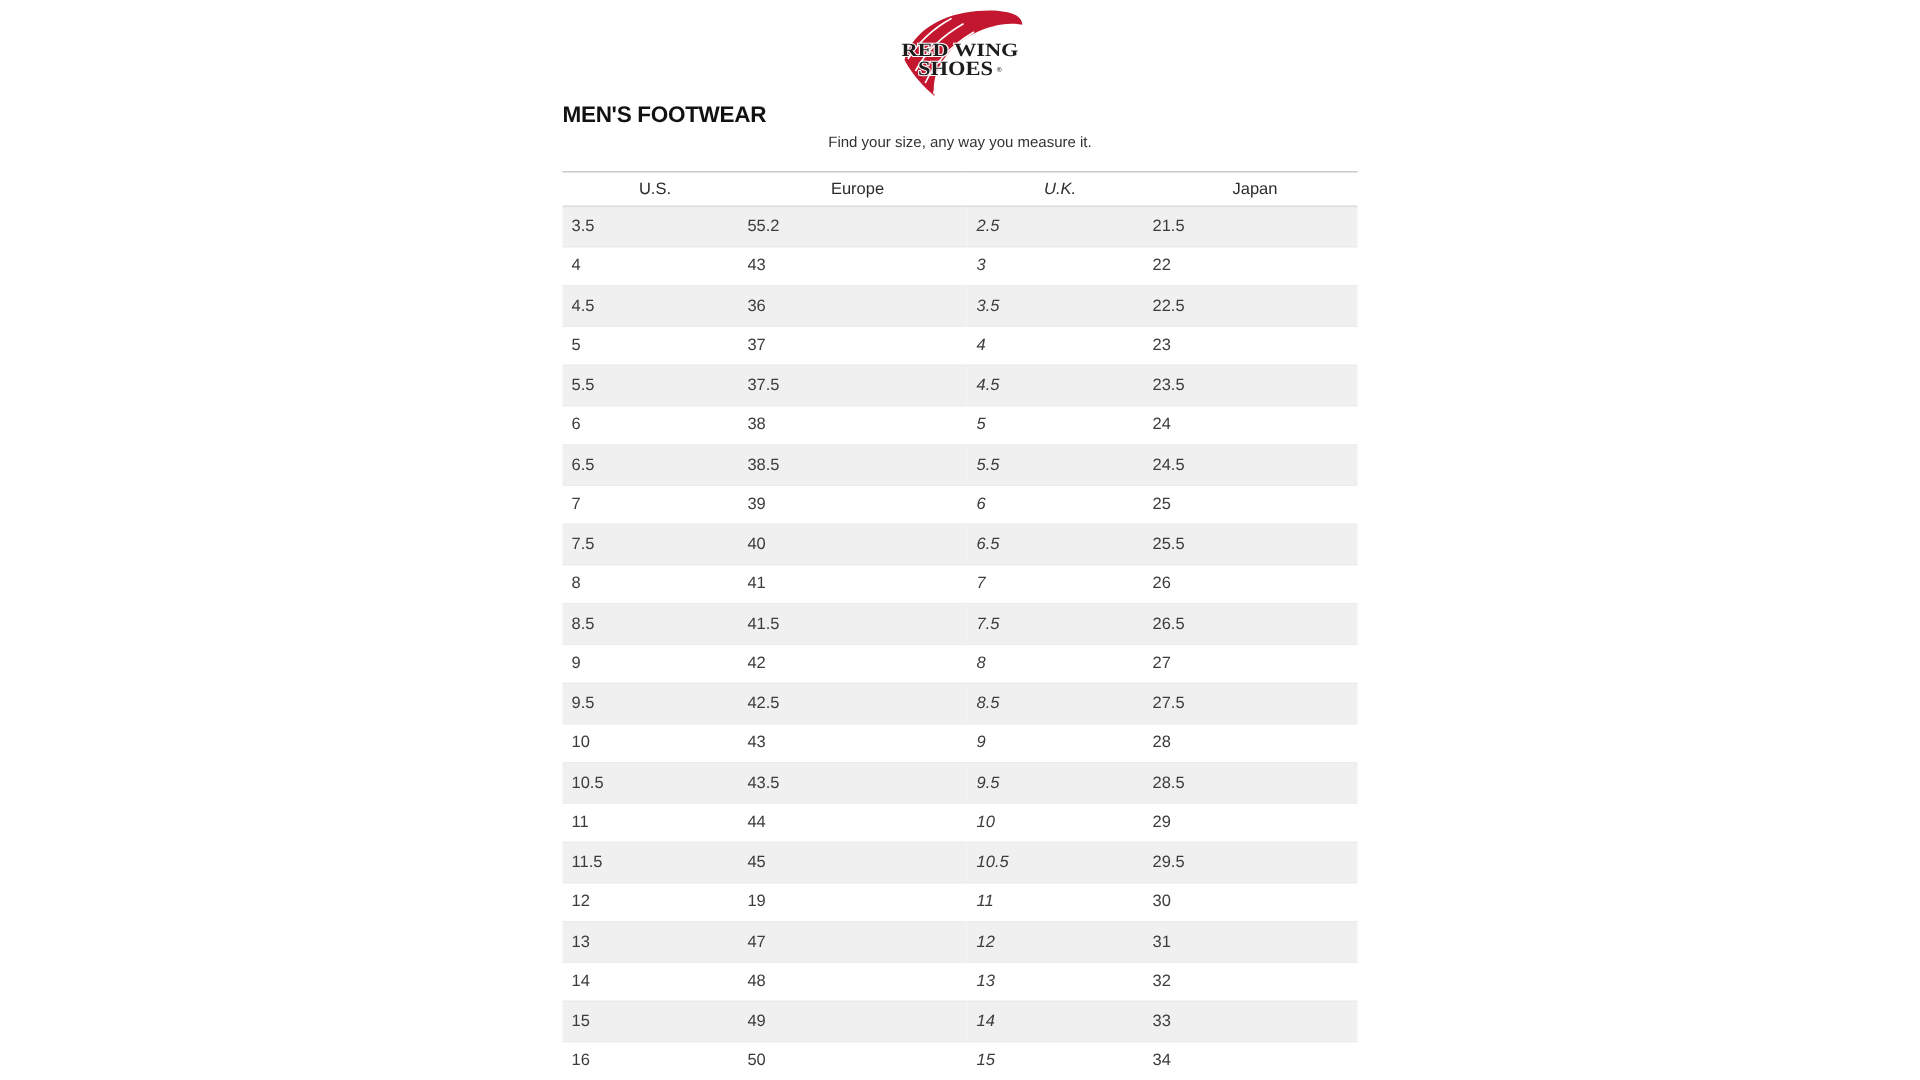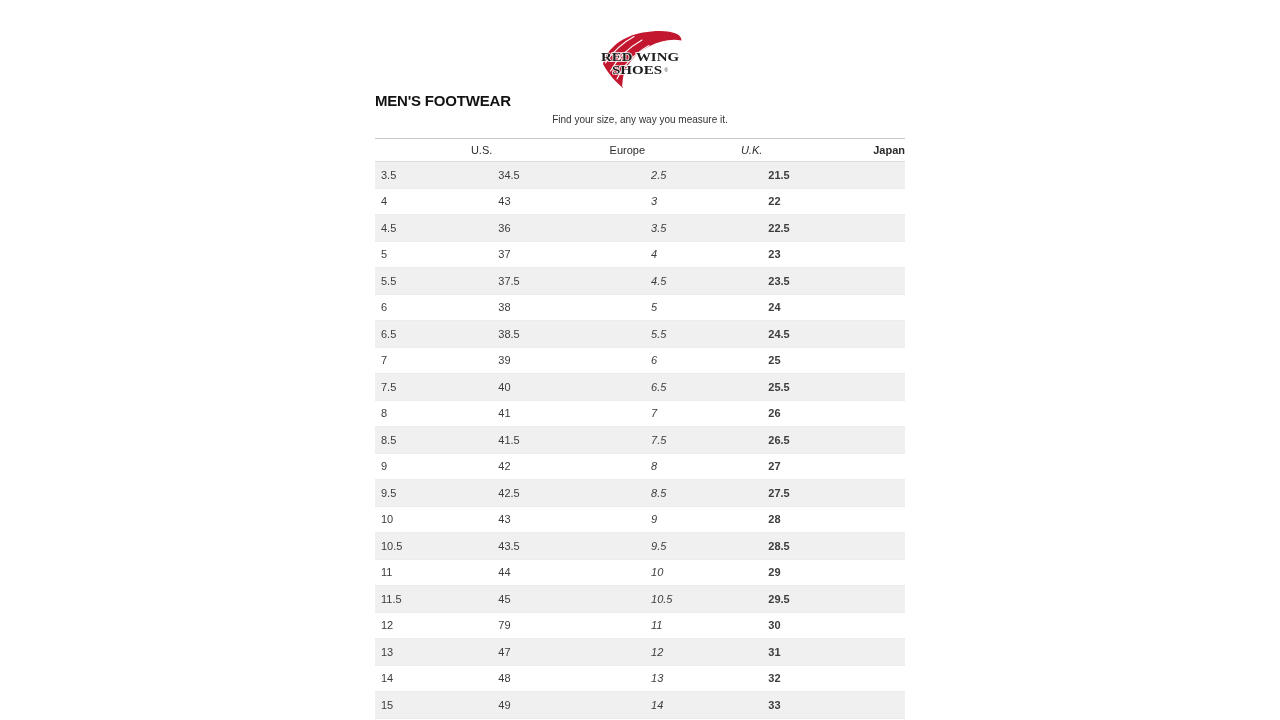--- a/index.html
+++ b/index.html
@@ -5,21 +5,21 @@
   html, body { margin: 0; padding: 0; }
   body {
     width: 1280px; height: 720px;
     background: #ffffff;
     overflow: hidden;
     font-family: "Liberation Sans", sans-serif;
   }
   .page { width: 530px; margin: 0 auto; }
 
   
-  .logo-row { padding-top: 28px; height: 62px; text-align: center; }
+  .logo-row { padding-top: 4px; height: 62px; text-align: center; }
   .logo { display: inline-block; cursor: pointer; }
   .wing { fill: var(--wing-red, #c3172f); }
   .feather { fill: none; stroke: #ffffff; stroke-width: 1.1; stroke-linecap: round; }
   .logo-text {
     font-family: "Liberation Serif", serif;
     font-weight: bold;
     fill: var(--logo-text, #1c1c1c);
     stroke: #ffffff; stroke-width: 1.3; paint-order: stroke;
   }
   .lt1 { font-size: 12.5px; }
@@ -39,36 +39,36 @@
     text-align: center;
   }
 
   
   .size-table {
     width: 100%; border-collapse: collapse;
     margin-top: 13px; font-size: 11px;
     table-layout: fixed;
   }
   .size-table th {
-    font-weight: normal; text-align: right;
+    font-weight: normal; text-align: center;
     color: var(--header-text, #2b2b2b);
     height: 22px; padding: 0 0 0 6px;
     border-top: 1px solid var(--table-top-border, #c9c9c9);
     border-bottom: 1px solid var(--header-border, #dcdcdc);
   }
   .size-table td {
     height: 25.5px; padding: 0 0 0 6px;
     color: var(--cell-text, #3c3c3c);
   }
   .size-table tbody tr { border-bottom: 1px solid var(--row-border, #ececec); }
   .size-table tbody tr:nth-child(odd) { background: var(--row-stripe, #f0f0f0); }
   .size-table th:nth-child(1), .size-table td:nth-child(1) { width: 22%; }
   .size-table th:nth-child(2), .size-table td:nth-child(2) { width: 29%; }
   .size-table th:nth-child(3), .size-table td:nth-child(3) { width: 22%; font-style: italic; }
-  .size-table th:nth-child(4), .size-table td:nth-child(4) { width: 27%; font-weight: bold; }
+  .size-table th:nth-child(4), .size-table td:nth-child(4) { width: 27%; }
 </style>
 </head>
 <body>
 
 <div class="page">
 
   <header class="logo-row">
     <svg class="logo" viewBox="0 0 90 62" width="90" height="62" role="img">
       <g>
         <path class="wing" d="M8,36 C12,20 28,8 48,4.5 C62,2 75,2.5 82,6 C85,7.5 86.5,10 86.5,12.5 C76,10.5 65,13 54,18.5 C43,24 34,33 29.5,44 C27.5,49.5 27,55.5 28,60 C21,54 14,47 8,36 Z"></path>
@@ -92,21 +92,21 @@
         <tr id="header-row">
             <th>U.S.</th>
             <th>Europe</th>
             <th>U.K.</th>
             <th>Japan</th>
           </tr>
       </thead>
       <tbody id="table-body">
           <tr>
             <td>3.5</td>
-            <td>34.5</td>
+            <td>55.2</td>
             <td>2.5</td>
             <td>21.5</td>
           </tr>
           <tr>
             <td>4</td>
             <td>43</td>
             <td>3</td>
             <td>22</td>
           </tr>
           <tr>
@@ -194,21 +194,21 @@
             <td>29</td>
           </tr>
           <tr>
             <td>11.5</td>
             <td>45</td>
             <td>10.5</td>
             <td>29.5</td>
           </tr>
           <tr>
             <td>12</td>
-            <td>79</td>
+            <td>19</td>
             <td>11</td>
             <td>30</td>
           </tr>
           <tr>
             <td>13</td>
             <td>47</td>
             <td>12</td>
             <td>31</td>
           </tr>
           <tr>

